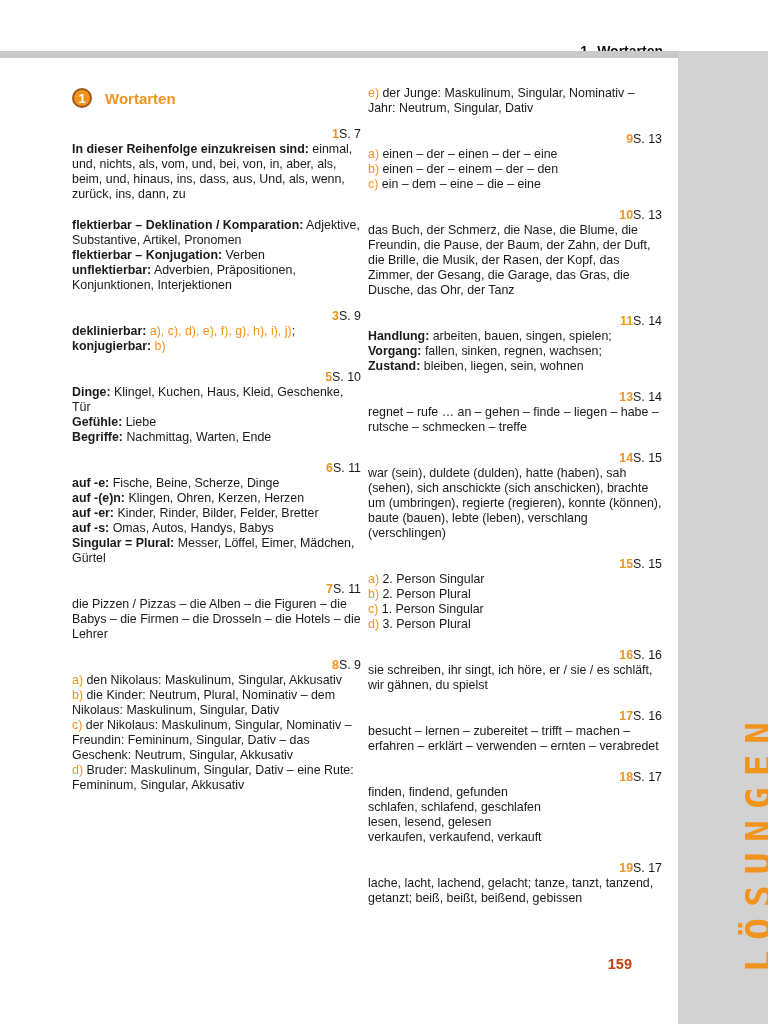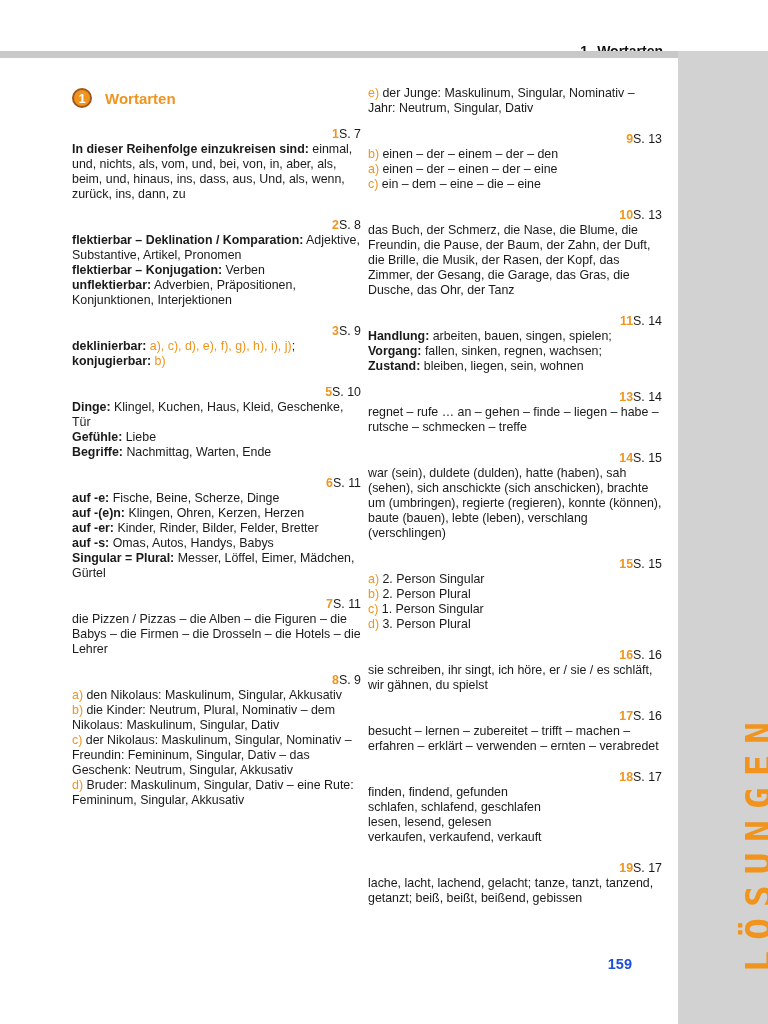--- a/index.html
+++ b/index.html
@@ -61,21 +61,21 @@
   .sec-head{height:15px;text-align:right;}
   .sec-num{
     display:inline-block;min-width:28px;
     color:var(--accent,#f0941e);font-weight:bold;
   }
   .para{}
   .b{font-weight:bold;}
   .o{color:var(--accent,#f0941e);}
   .page-number{
     position:absolute;top:956px;left:0;width:632px;
-    text-align:right;font-weight:bold;font-size:14.5px;color:#1d4ed8;
+    text-align:right;font-weight:bold;font-size:14.5px;color:#c2410c;
   }
 </style>
 </head>
 <body>
 
 <div class="page-header">
   <span class="hnum">1</span><span>Wortarten</span>
 </div>
 
 <div class="top-rule"></div>
@@ -89,21 +89,20 @@
     <div class="chapter-title">
       <span class="badge">1</span>
       <span class="ttl">Wortarten</span>
     </div>
     <div>
         <div class="section">
           <div class="sec-head"><span class="sec-num">1</span><span class="sec-page">S. 7</span></div>
           <div class="para"><span class="b">In dieser Reihenfolge einzukreisen sind:</span><span> einmal, und, nichts, als, vom, und, bei, von, in, aber, als, beim, und, hinaus, ins, dass, aus, Und, als, wenn, zurück, ins, dann, zu</span></div>
         </div>
         <div class="section">
-          <div class="sec-head"><span class="sec-num">2</span><span class="sec-page">S. 8</span></div>
           <div class="para"><span class="b">flektierbar – Deklination / Komparation:</span><span> Adjektive, Substantive, Artikel, Pronomen</span></div>
           <div class="para"><span class="b">flektierbar – Konjugation:</span><span> Verben</span></div>
           <div class="para"><span class="b">unflektierbar:</span><span> Adverbien, Präpositionen, Konjunktionen, Interjektionen</span></div>
         </div>
         <div class="section">
           <div class="sec-head"><span class="sec-num">3</span><span class="sec-page">S. 9</span></div>
           <div class="para"><span class="b">deklinierbar:</span><span class="o"> a), c), d), e), f), g), h), i), j)</span><span>;</span></div>
           <div class="para"><span class="b">konjugierbar:</span><span class="o"> b)</span></div>
         </div>
         <div class="section">
@@ -133,22 +132,22 @@
         </div>
       </div>
   </div>
   <div class="col col-right">
     <div>
         <div class="section">
           <div class="para"><span class="o">e)</span><span> der Junge: Maskulinum, Singular, Nominativ – Jahr: Neutrum, Singular, Dativ</span></div>
         </div>
         <div class="section">
           <div class="sec-head"><span class="sec-num">9</span><span class="sec-page">S. 13</span></div>
+          <div class="para"><span class="o">a)</span><span> einen – der – einen – der – eine</span></div>
           <div class="para"><span class="o">b)</span><span> einen – der – einem – der – den</span></div>
-          <div class="para"><span class="o">a)</span><span> einen – der – einen – der – eine</span></div>
           <div class="para"><span class="o">c)</span><span> ein – dem – eine – die – eine</span></div>
         </div>
         <div class="section">
           <div class="sec-head"><span class="sec-num">10</span><span class="sec-page">S. 13</span></div>
           <div class="para"><span>das Buch, der Schmerz, die Nase, die Blume, die Freundin, die Pause, der Baum, der Zahn, der Duft, die Brille, die Musik, der Rasen, der Kopf, das Zimmer, der Gesang, die Garage, das Gras, die Dusche, das Ohr, der Tanz</span></div>
         </div>
         <div class="section">
           <div class="sec-head"><span class="sec-num">11</span><span class="sec-page">S. 14</span></div>
           <div class="para"><span class="b">Handlung:</span><span> arbeiten, bauen, singen, spielen;</span></div>
           <div class="para"><span class="b">Vorgang:</span><span> fallen, sinken, regnen, wachsen;</span></div>

